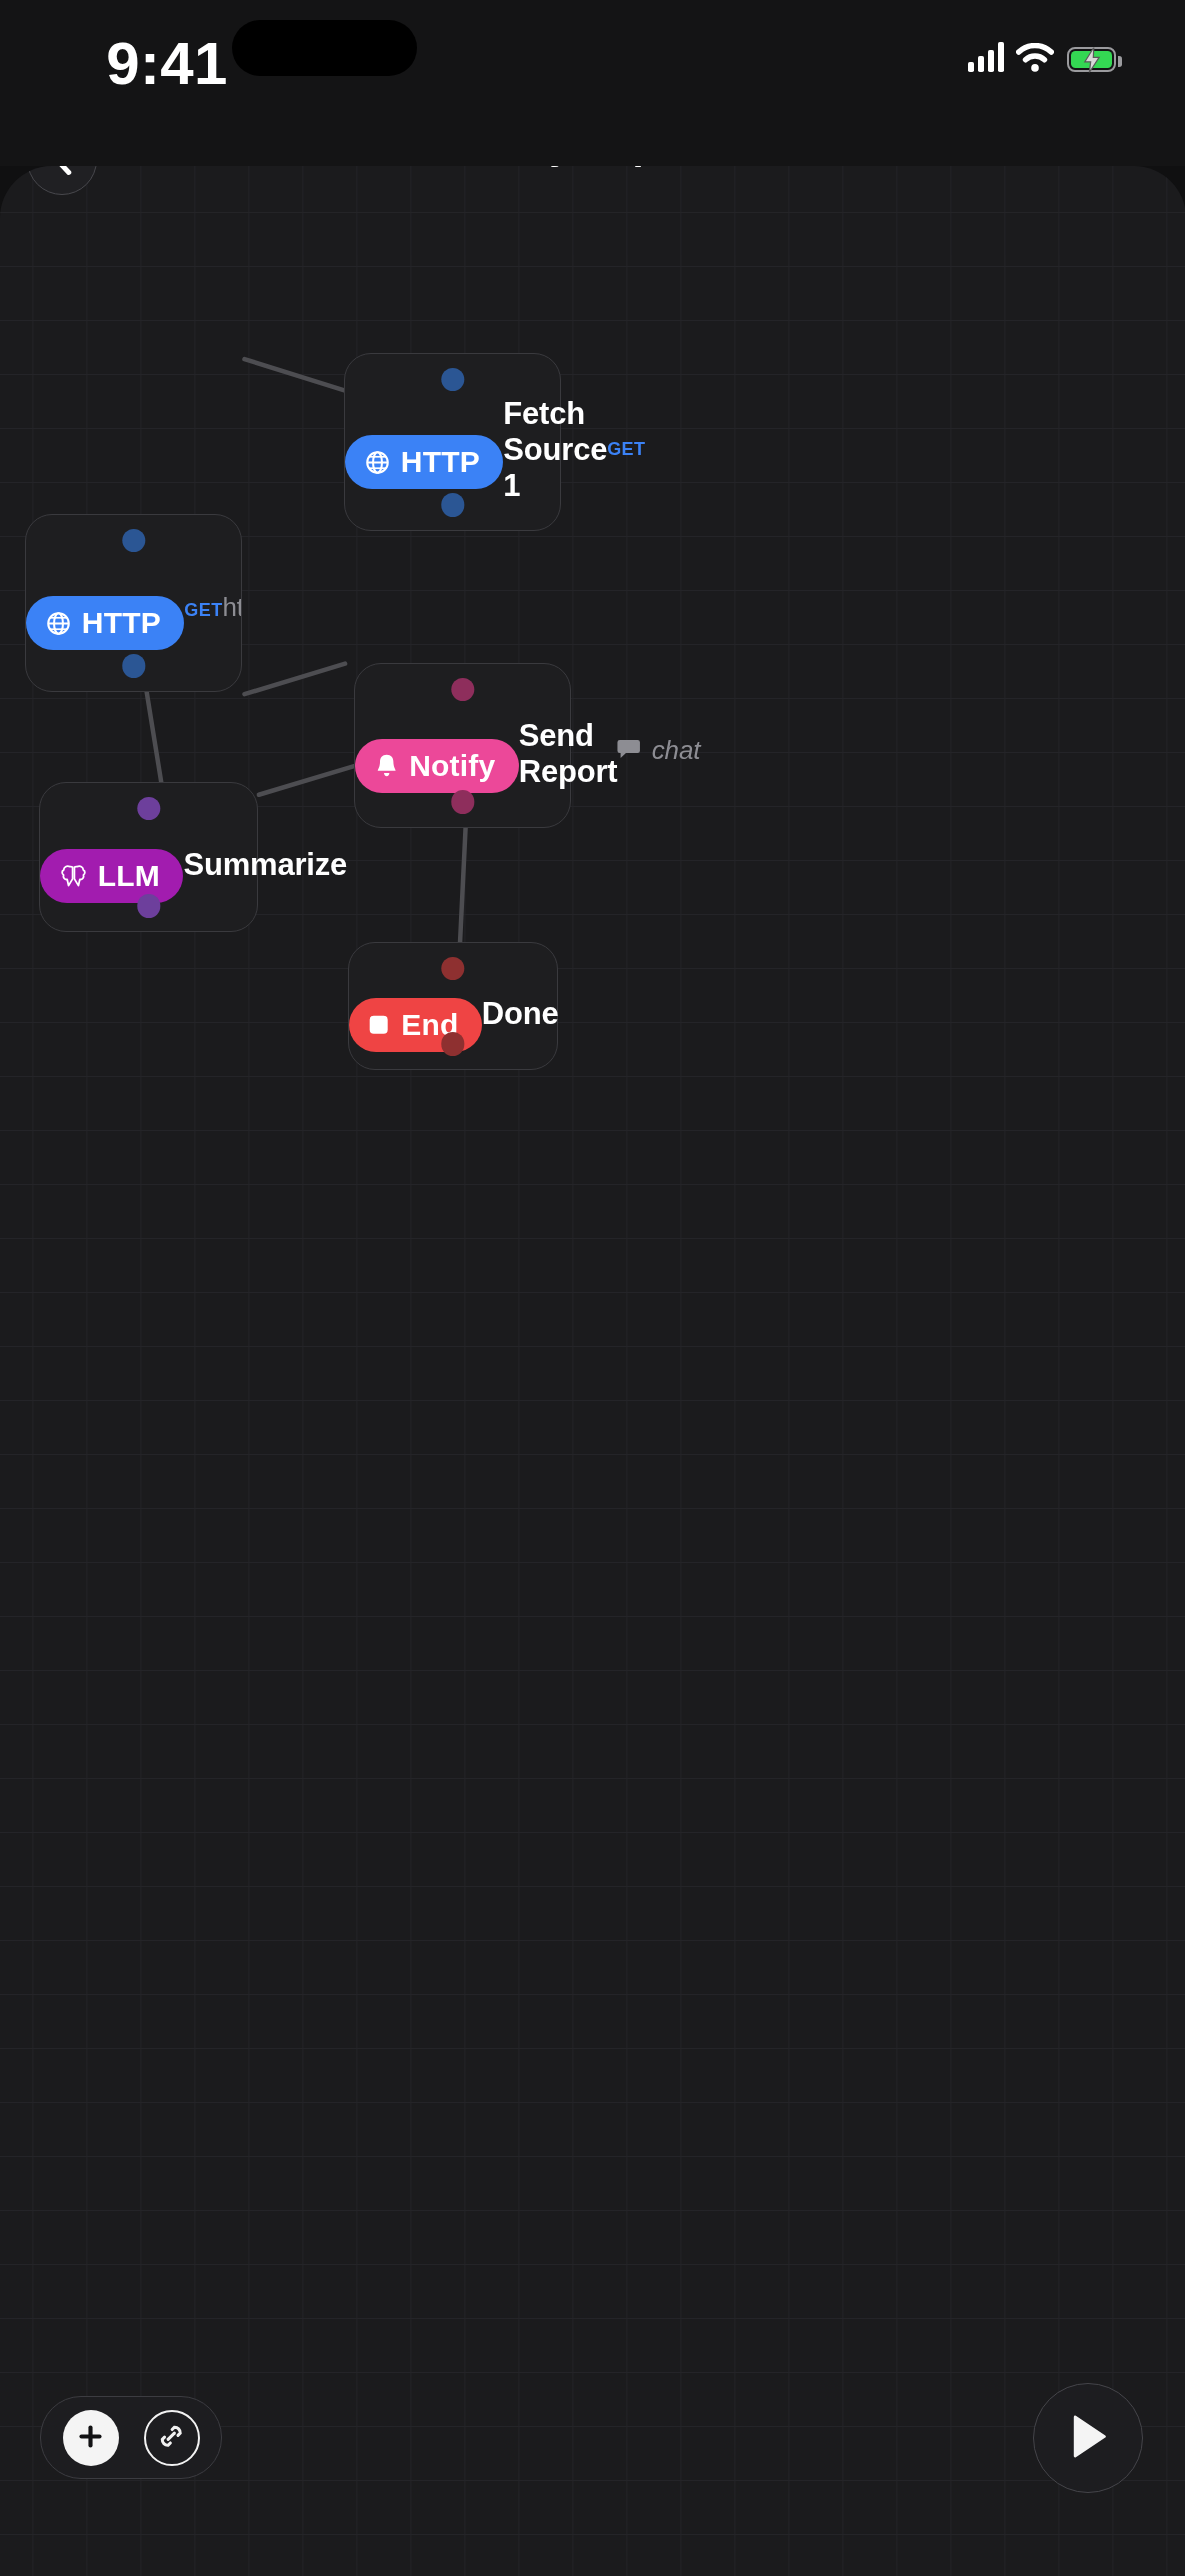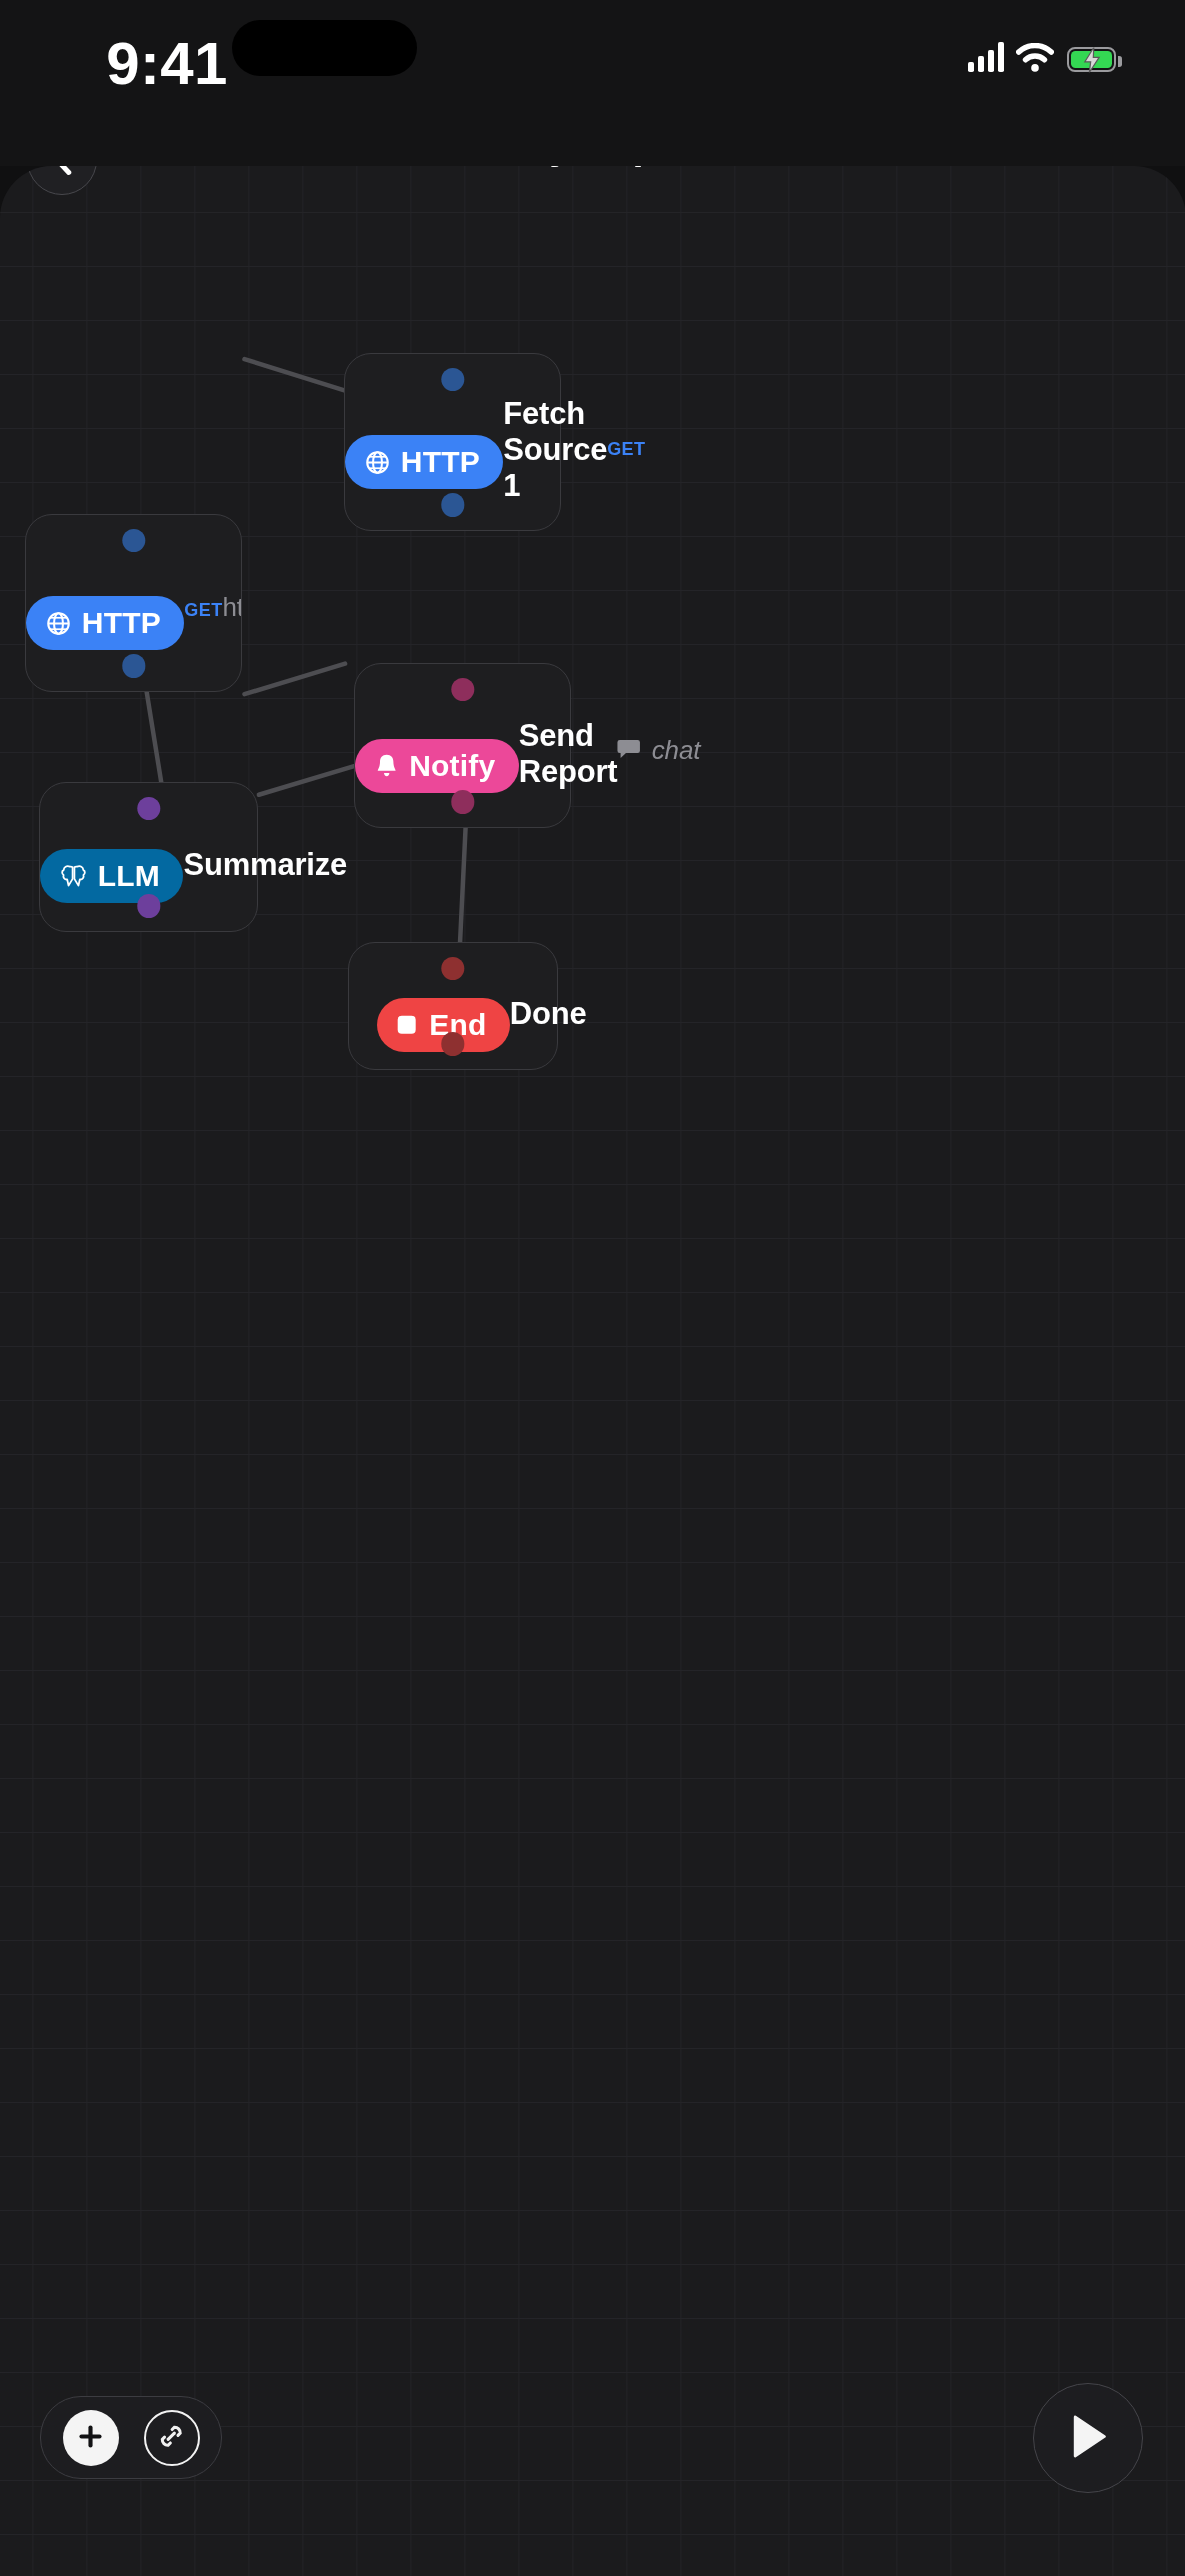--- a/index.html
+++ b/index.html
@@ -191,35 +191,35 @@
             <path d="M3 1 H23 A2.5 2.5 0 0 1 25.5 3.5 V13 A2.5 2.5 0 0 1 23 15.5 H10 L4 21 V15.5 H3 A2.5 2.5 0 0 1 0.5 13 V3.5 A2.5 2.5 0 0 1 3 1 Z" fill="#8d8d93"></path>
           </svg>
         </span>
         <span class="node-meta" style="margin-top:0;">chat</span>
       </div>
       <span class="port out" style="background:#8e2e5c;"></span>
     </div>
 
     <div class="node" style="left:39px; top:616px; width:219px; height:150px;">
       <span class="port in" style="background:#6d3f9c;"></span>
-      <div class="badge" style="background:#0369a1; margin-top:38px;text-align:right;">
+      <div class="badge" style="background:#a21caf; margin-top:38px;text-align:right;">
         <span>
           <svg width="27" height="23.4" viewBox="0 0 30 26">
             <path d="M11 3 C7.5 1.5 4 3.5 4.2 6.5 C1.8 7.6 1.8 11 4 12.2 C3 14.8 5 17.6 8 17.2 L9.5 24 L14 16.5 L14 3.6 C13.2 3 12.2 2.7 11 3 Z" stroke="#fff" stroke-width="2" fill="none" stroke-linejoin="round"></path>
             <path d="M19 3 C22.5 1.5 26 3.5 25.8 6.5 C28.2 7.6 28.2 11 26 12.2 C27 14.8 25 17.6 22 17.2 L20.5 24 L16 16.5 L16 3.6 C16.8 3 17.8 2.7 19 3 Z" stroke="#fff" stroke-width="2" fill="none" stroke-linejoin="round"></path>
           </svg>
         </span>
         <span class="badge-label">LLM</span>
       </div>
       <div class="node-title">Summarize</div>
       <div class="node-sub">Create a concise daily...</div>
       <span class="port out" style="background:#6d3f9c;"></span>
     </div>
 
-    <div class="node" style="left:348px; top:776px; width:210px; height:128px;padding-left:28px;">
+    <div class="node" style="left:348px; top:776px; width:210px; height:128px;">
       <span class="port in" style="background:#8e3030;"></span>
       <div class="badge" style="background:#ef4444; margin-top:38px; padding:10px 23.4px 10px 18px;">
         <span>
           <svg width="23.4" height="23.4" viewBox="0 0 26 26">
             <rect x="3" y="3" width="20" height="20" rx="4.5" fill="#fff"></rect>
           </svg>
         </span>
         <span class="badge-label">End</span>
       </div>
       <div class="node-title">Done</div>

